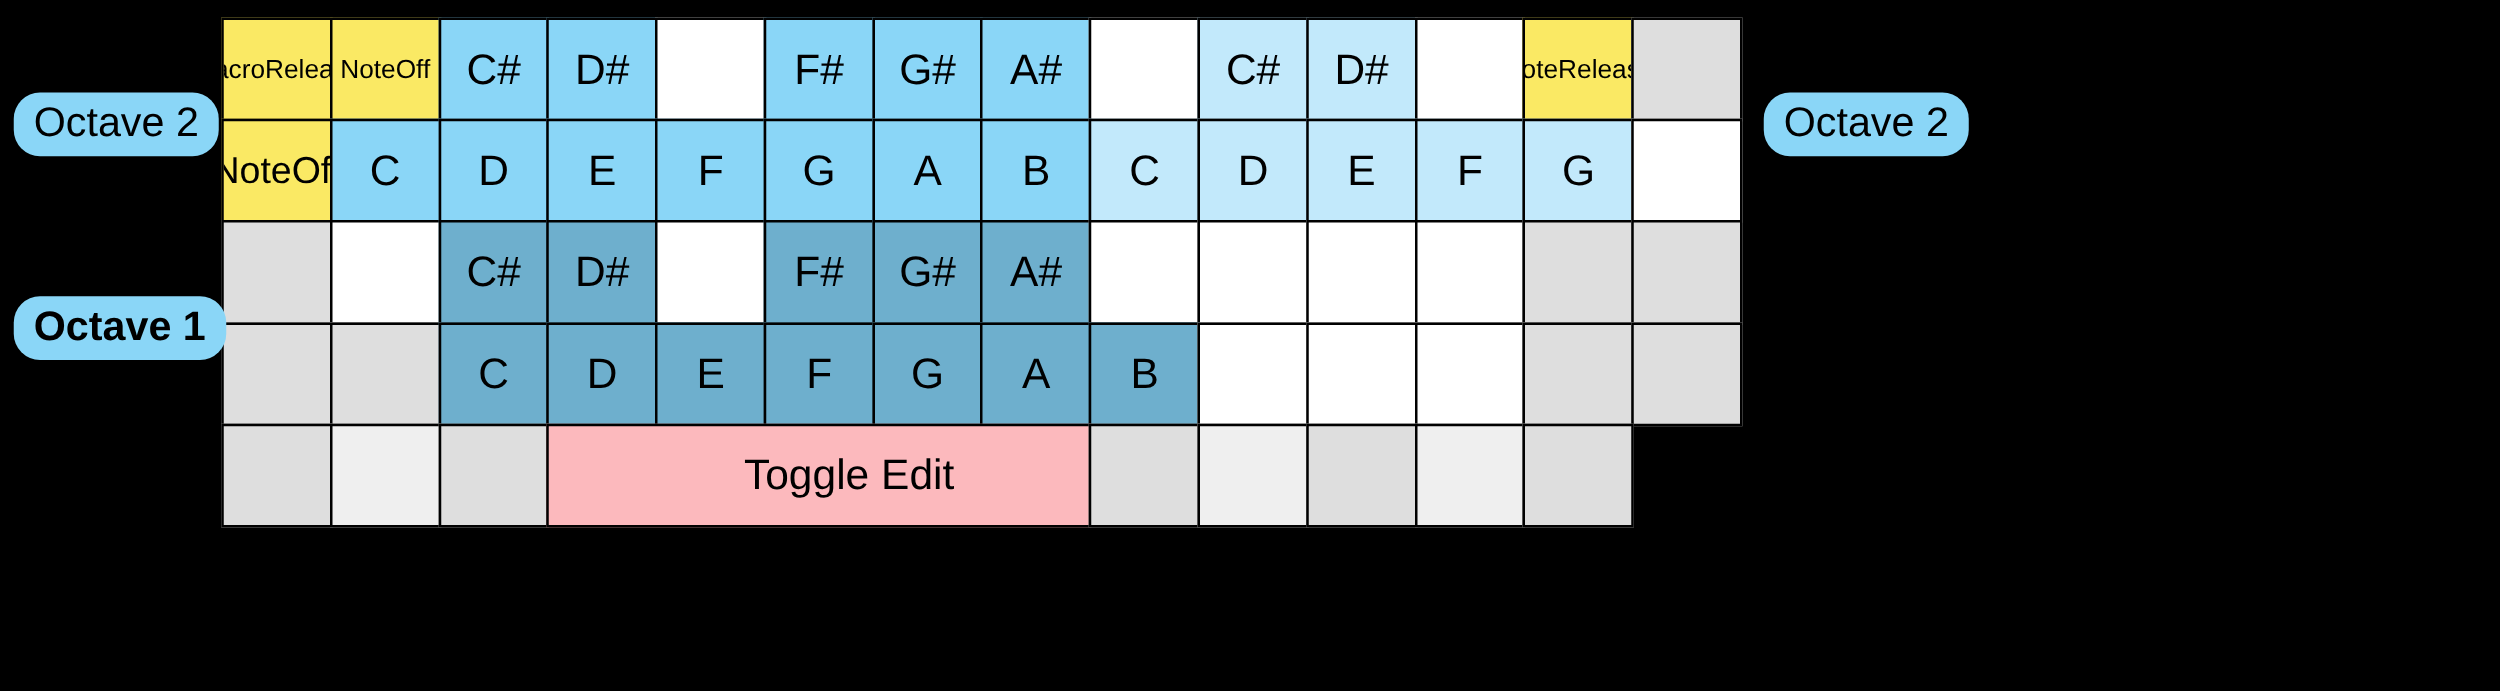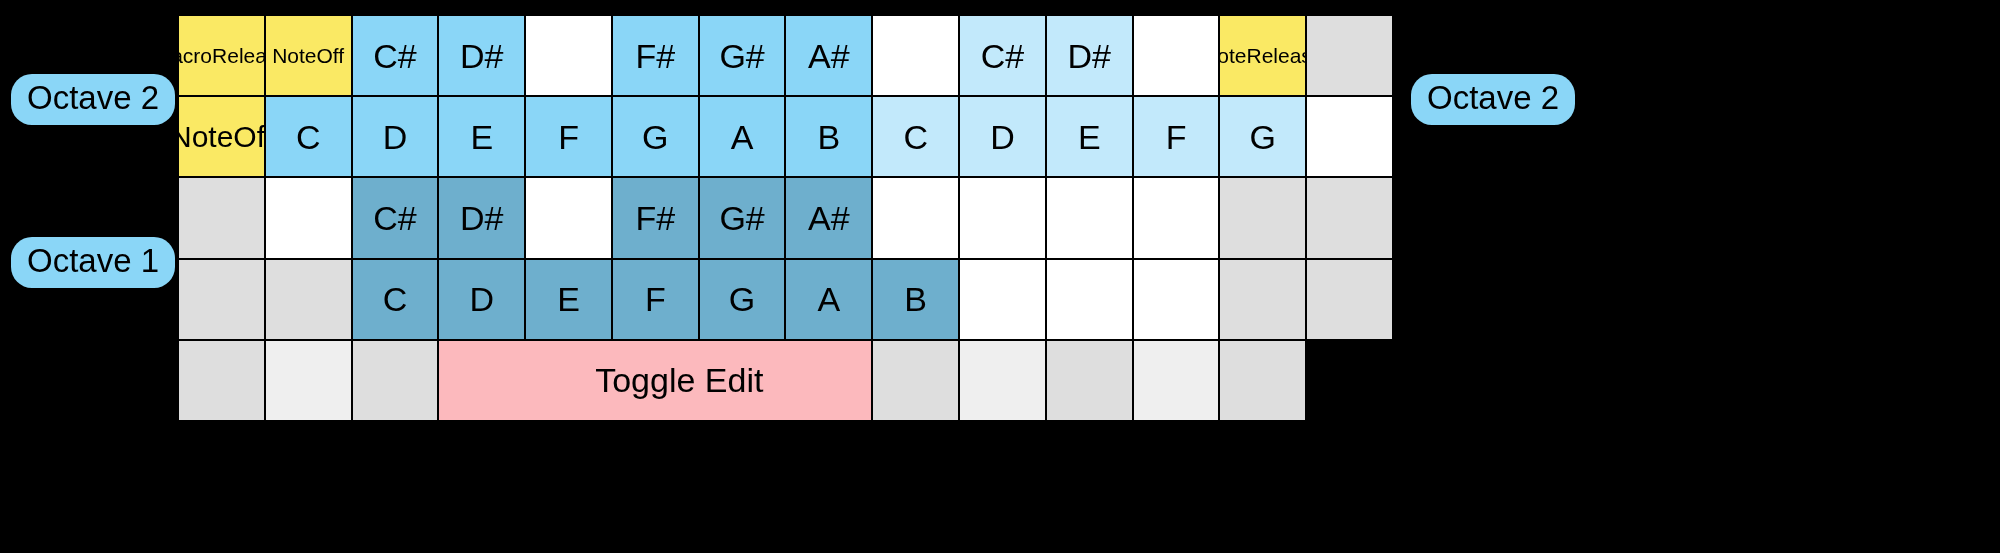--- a/index.html
+++ b/index.html
@@ -28,21 +28,21 @@
   .f-blue-d{background:#6eafcd;}
   .f-pink  {background:#fcb9bd;}
 
   .span5{grid-column:span 5;padding-left:48px;}
 
   
   .pill{position:absolute;background:#8ad6f7;color:#000;
         border-radius:21px;font-size:33px;padding:5px 16px 8px 16px;
         white-space:nowrap;}
   #pill-oct2{left:11px;top:74px;}
-  #pill-oct1{left:11px;top:237px;}
+  #pill-oct1{left:11px;top:237px;font-weight:bold;}
   #pill-oct3{left:1411px;top:74px;}
 </style>
 </head>
 <body>
 
 <div id="keyboard">
     <div class="cell f-yellow small">
       <span>Macro</span>
       <br>
       <span>Release</span>

